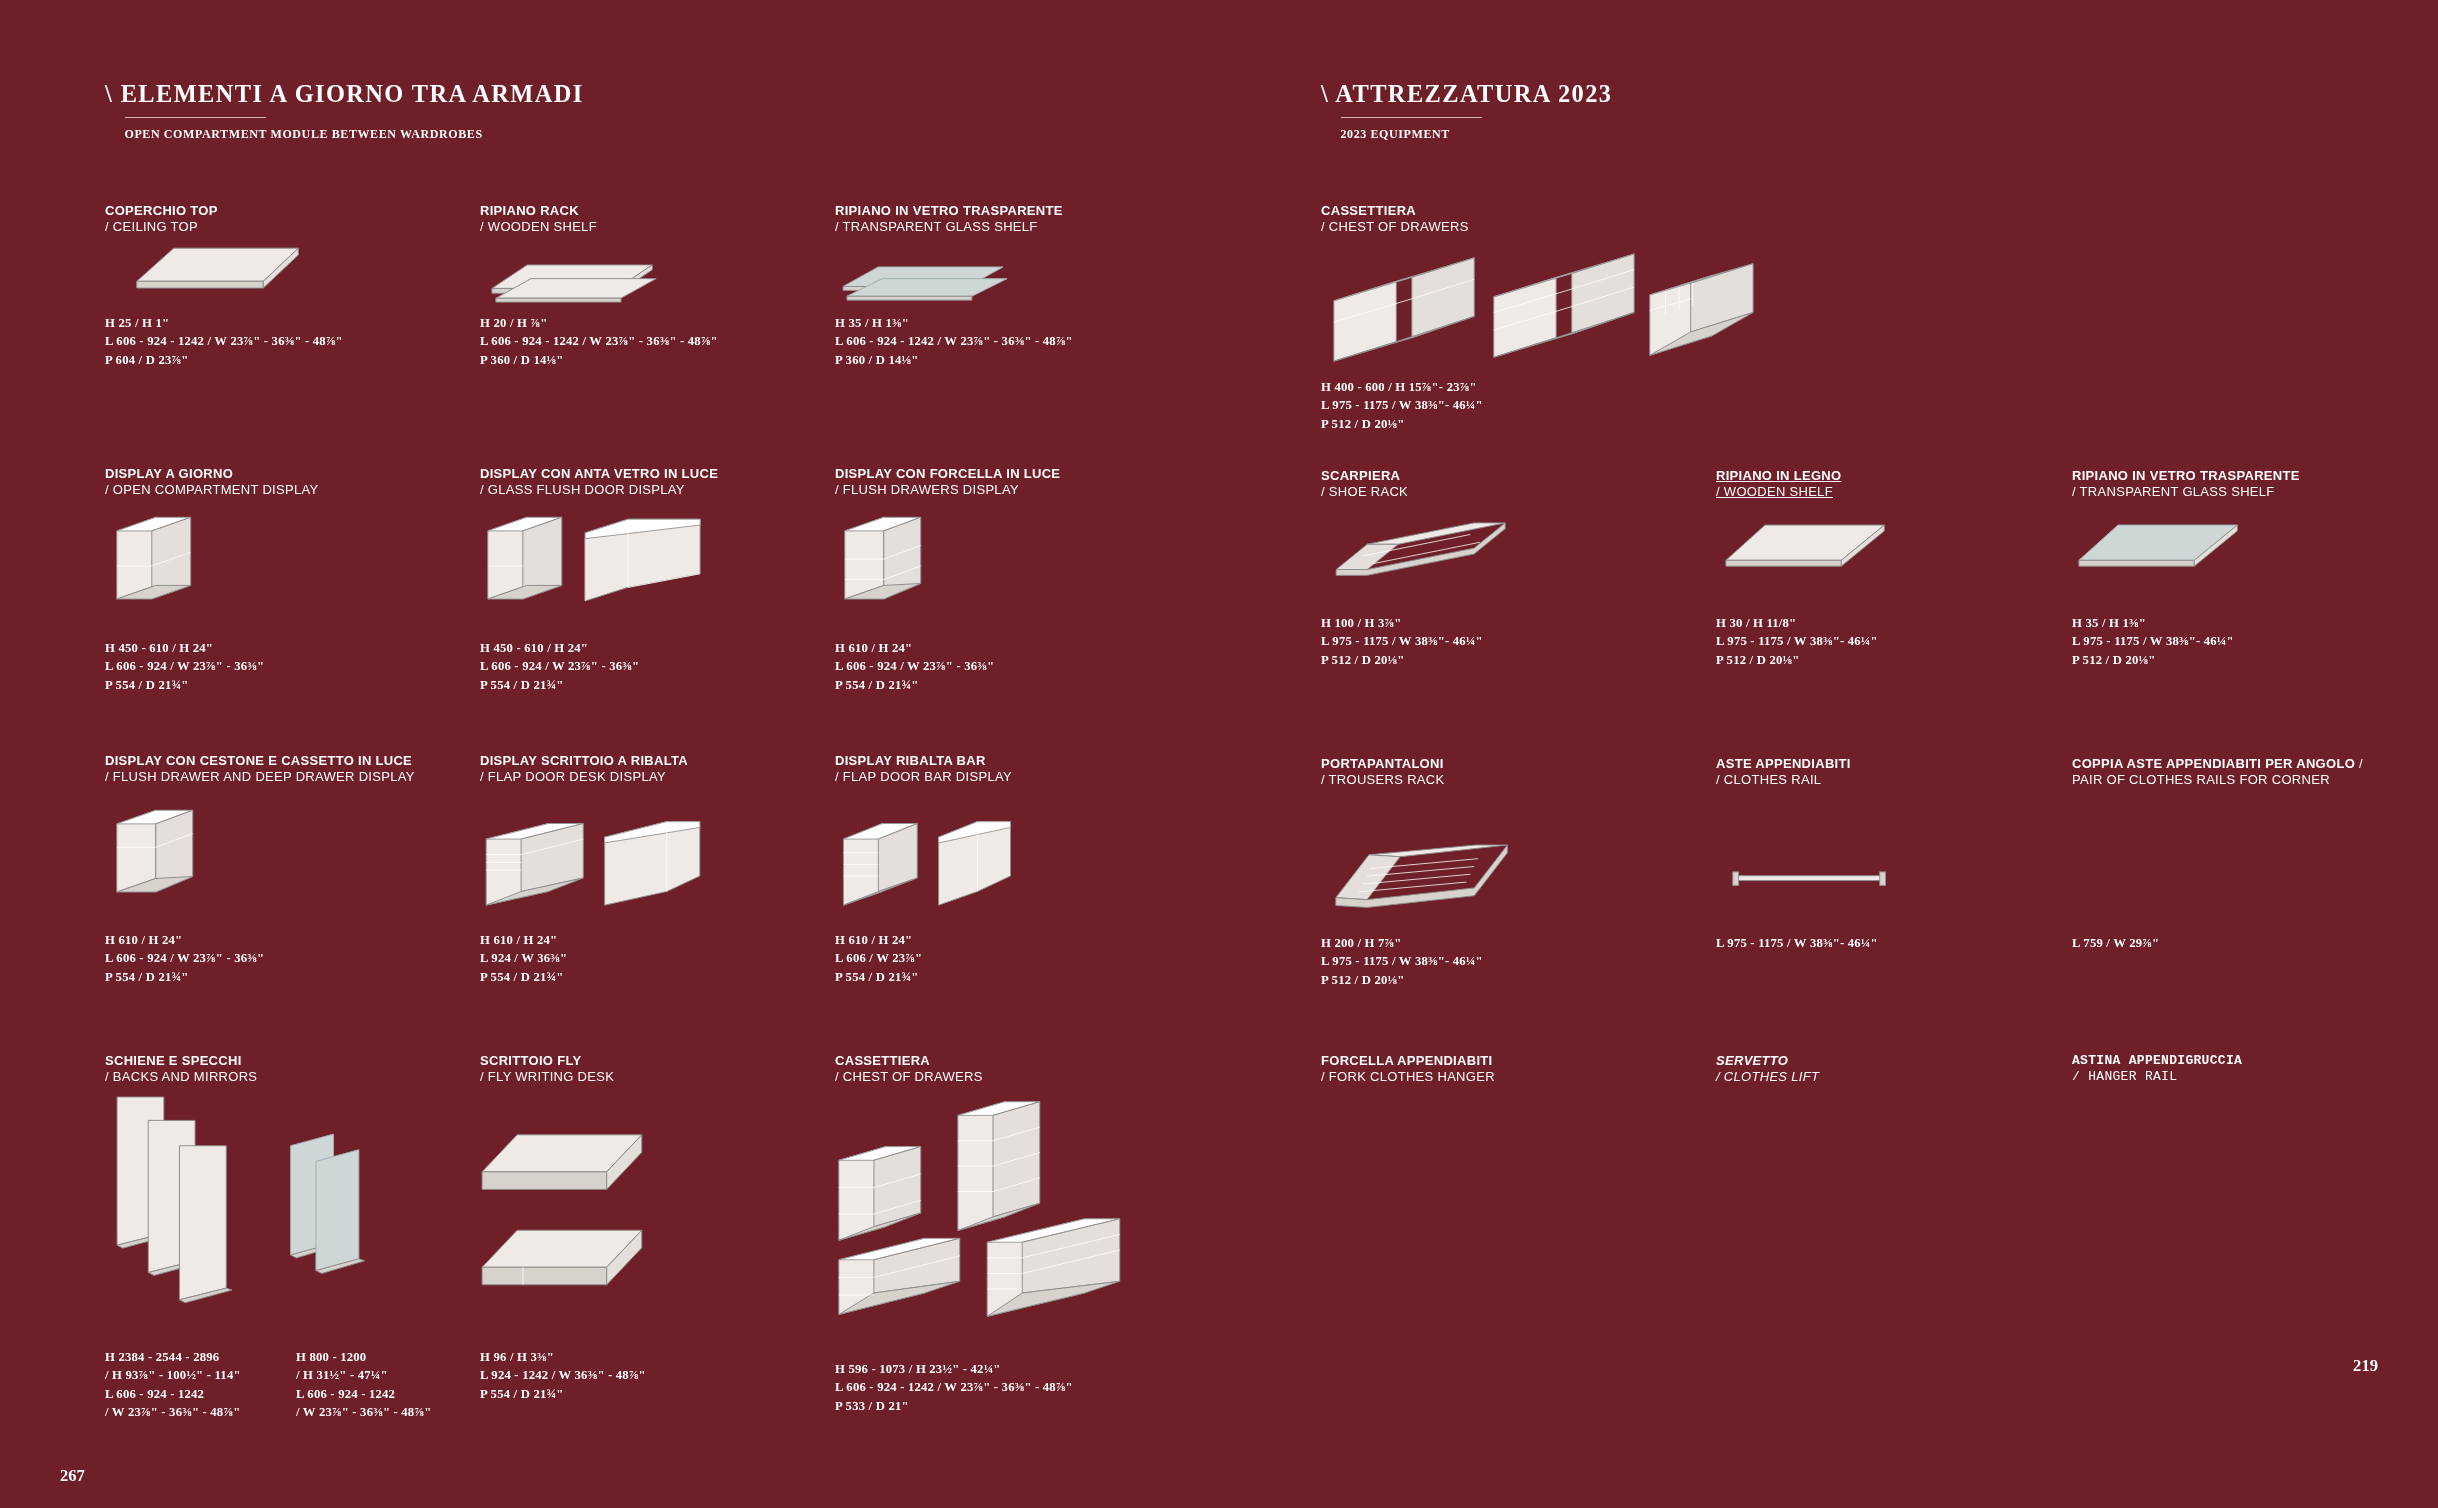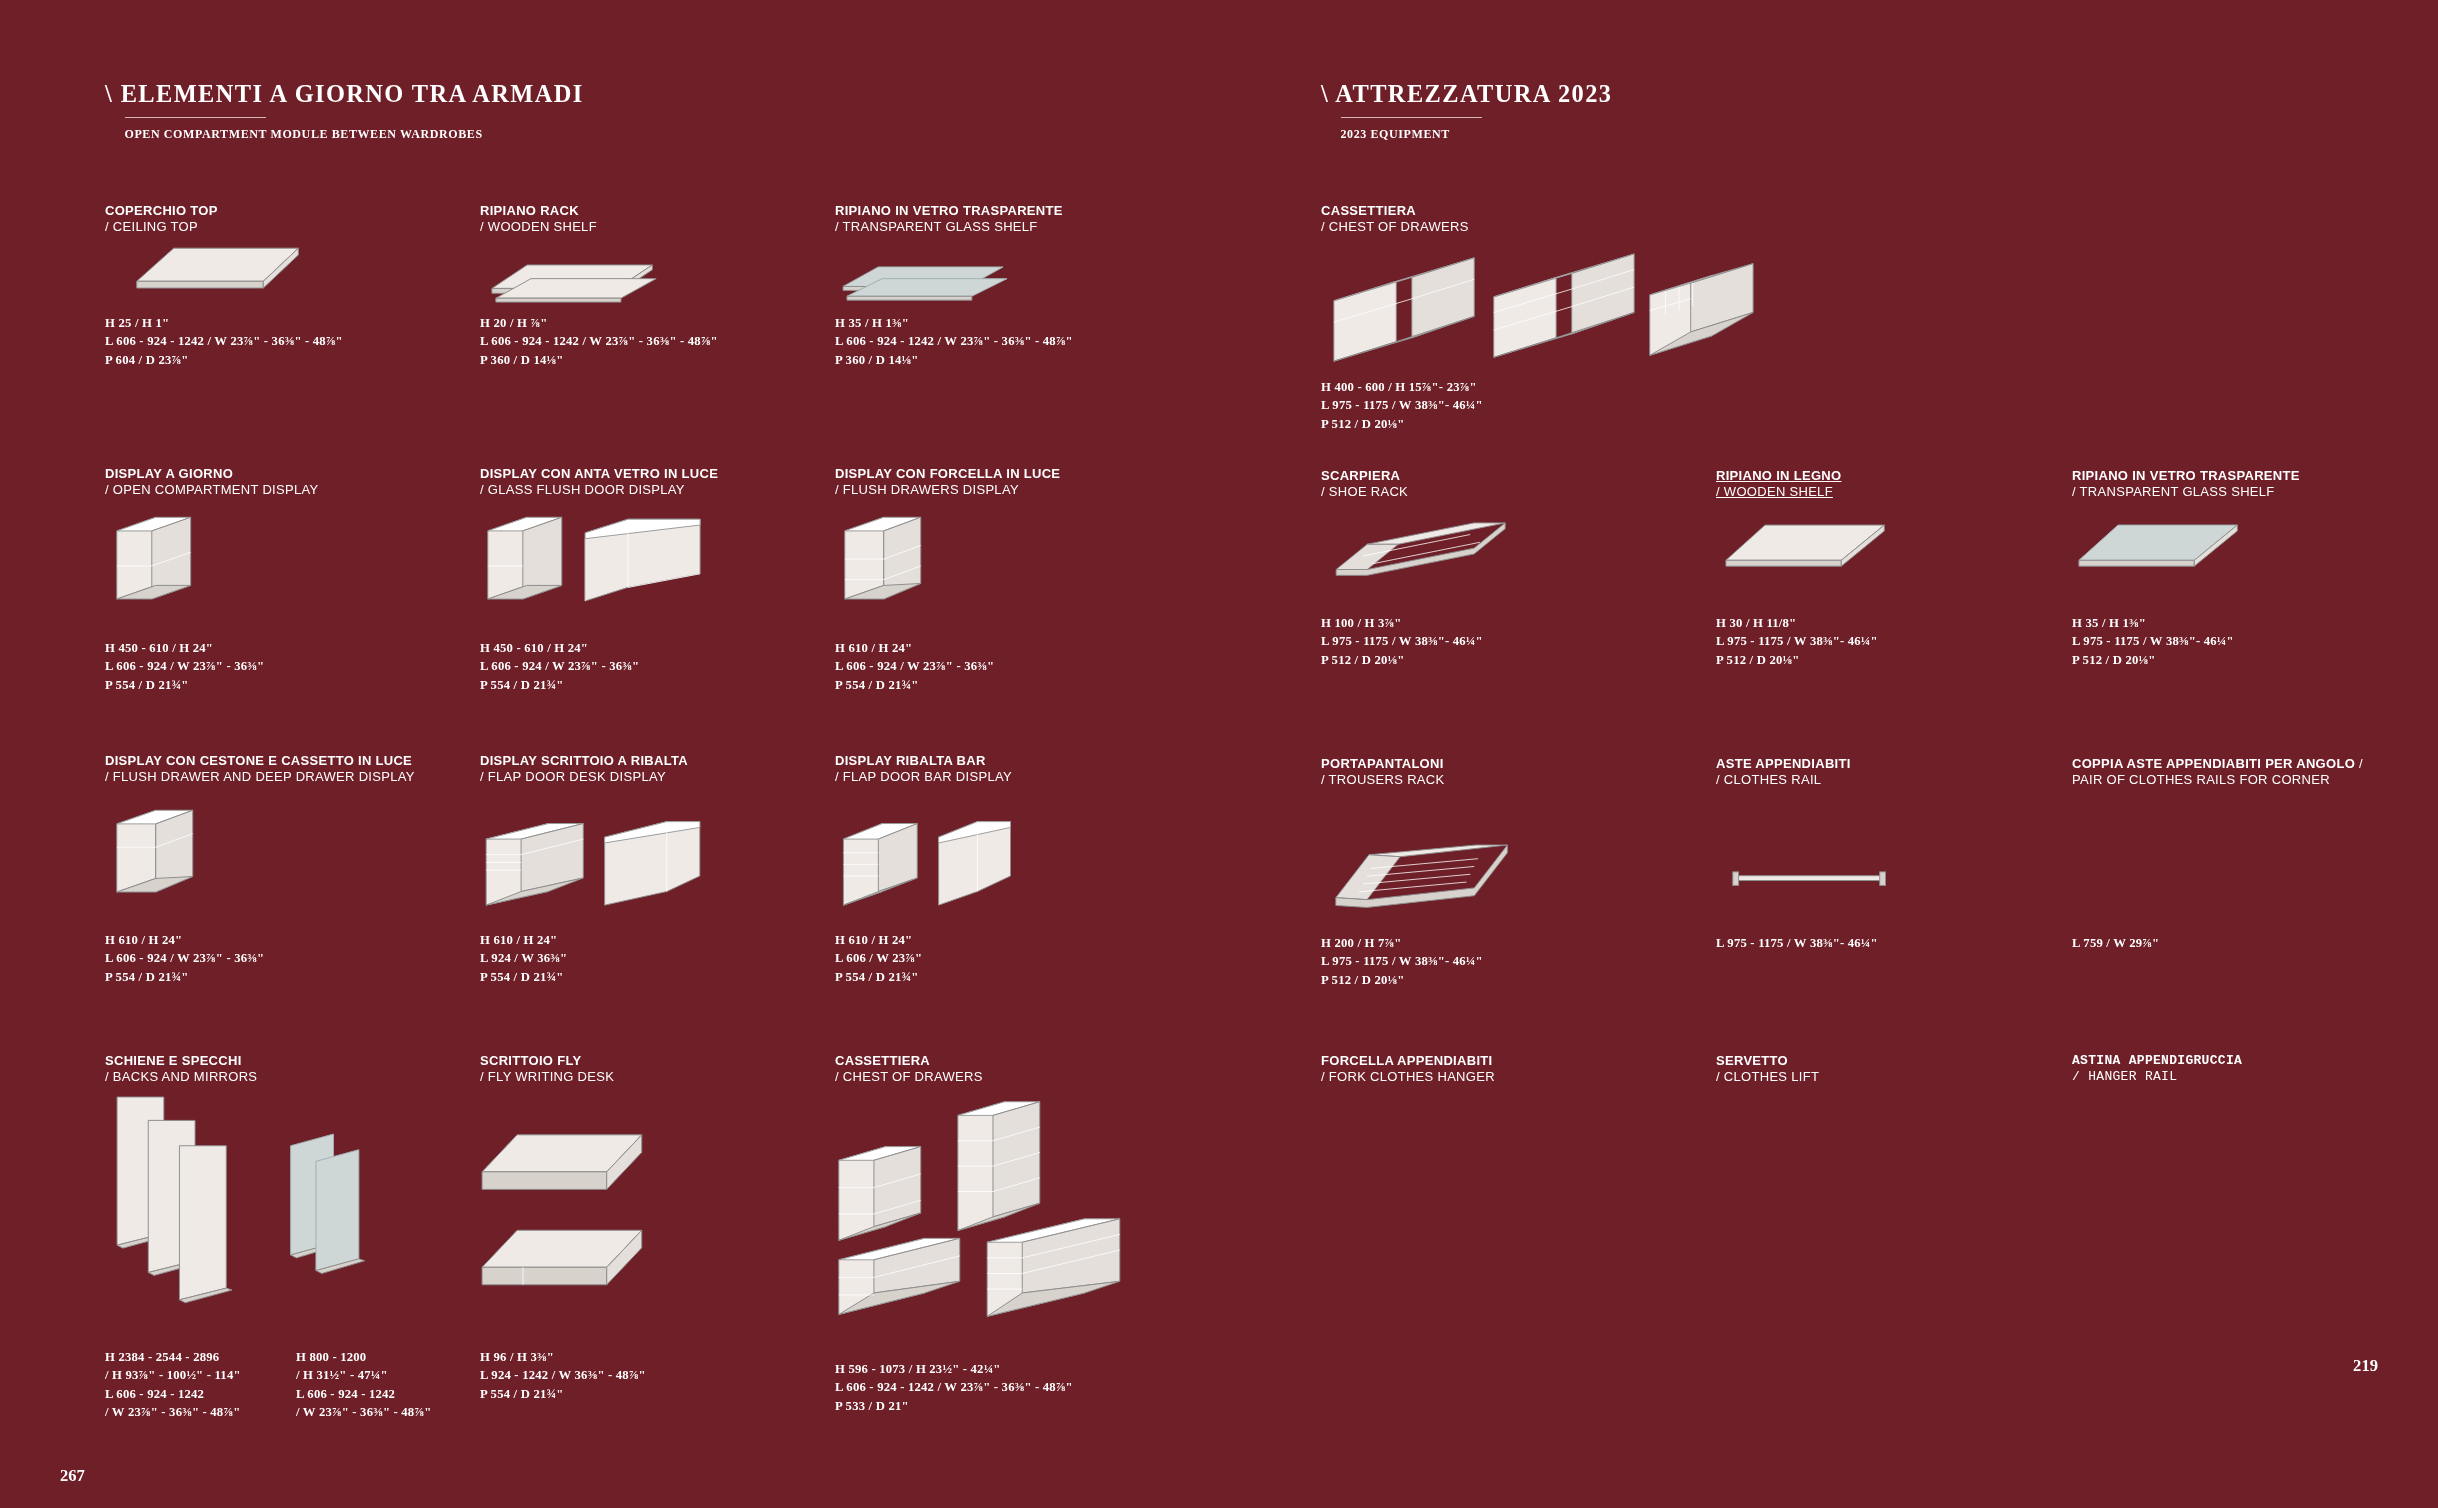--- a/index.html
+++ b/index.html
@@ -523,21 +523,21 @@
 
     <div class="it-dims" style="position:absolute; left:853px; top:934px;">
       <span>L 759 / W 29⅞"</span>
     </div>
 
     <div class="item" style="left:102px; top:1053px;">
       <div class="it-name">FORCELLA APPENDIABITI</div>
       <div class="it-sub">/ FORK CLOTHES HANGER</div>
     </div>
 
-    <div class="item" style="left:497px; top:1053px;">
+    <div class="item" style="left:497px; top:1053px;font-style:italic;">
       <div class="it-name">SERVETTO</div>
       <div class="it-sub">/ CLOTHES LIFT</div>
     </div>
 
     <div class="item" style="left:853px; top:1053px;font-family:Liberation Mono, monospace;">
       <div class="it-name">ASTINA APPENDIGRUCCIA</div>
       <div class="it-sub">/ HANGER RAIL</div>
     </div>
 
     <div class="folio r">219</div>

